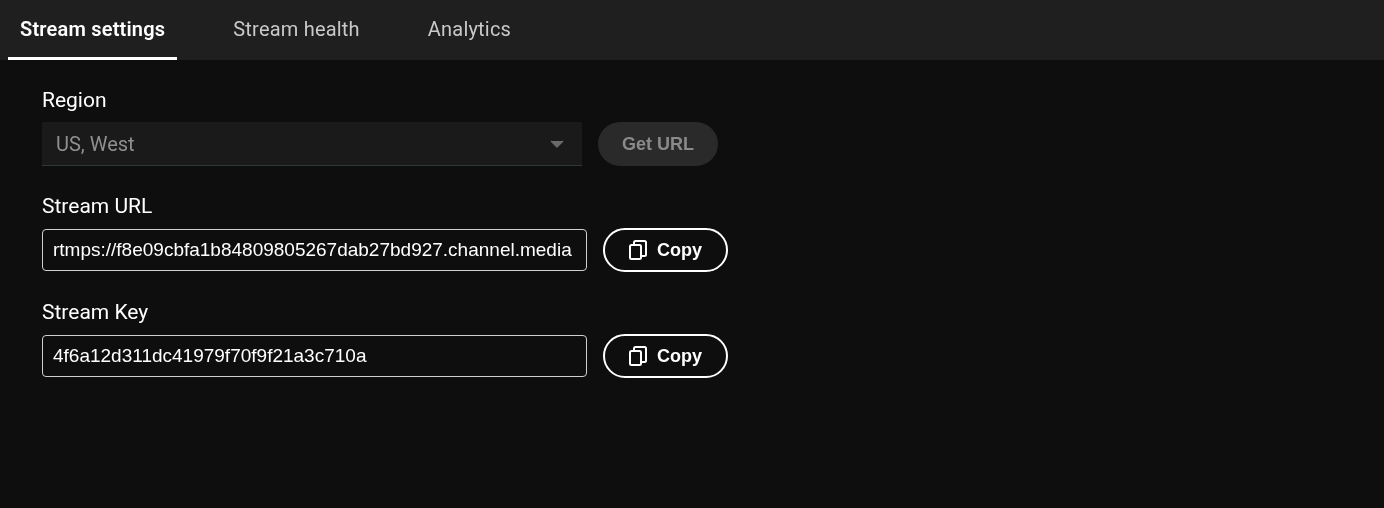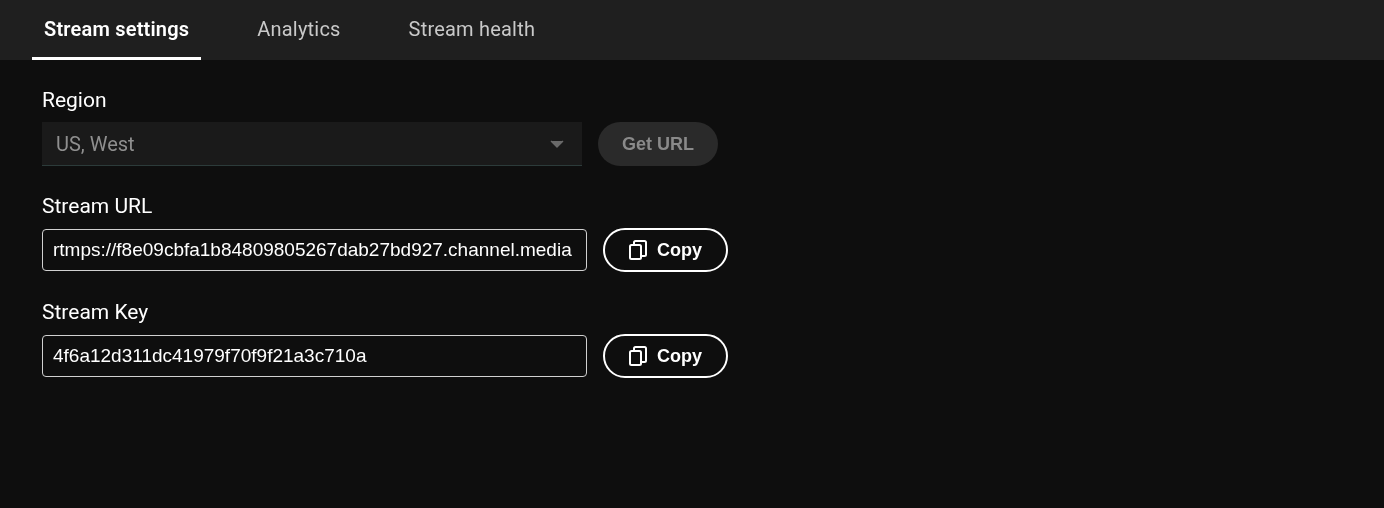--- a/index.html
+++ b/index.html
@@ -9,21 +9,21 @@
       background: #0e0e0e;
       font-family: -apple-system, BlinkMacSystemFont, "Segoe UI", Roboto, Helvetica, Arial, sans-serif;
       color: #fff;
       overflow: hidden;
     }
     .tab-bar {
       display: flex;
       align-items: flex-end;
       height: 60px;
       background: #1f1f1f;
-      padding-left: 32px;
+      padding-left: 8px;
       gap: 44px;
     }
     .tab {
       padding: 0 12px 16px 12px;
       font-size: 20px;
       color: #c9c9c9;
       cursor: pointer;
       border-bottom: 3px solid transparent;
       letter-spacing: 0.2px;
     }
@@ -99,22 +99,22 @@
       outline: none;
     }
     .row + .field-label { margin-top: 16px; }
     svg { display: block; }
   </style>
 </head>
 <body>
 
 <div class="tab-bar">
   <div class="tab active">Stream settings</div>
+  <div class="tab">Stream health</div>
   <div class="tab">Analytics</div>
-  <div class="tab">Stream health</div>
 </div>
 
 <div class="content">
 
   <div class="field-label">Region</div>
   <div class="row">
     <div class="select-wrap">
       <span class="select-value">US, West</span>
       <span class="chevron">
         <svg width="14" height="8" viewBox="0 0 14 8" fill="none">

